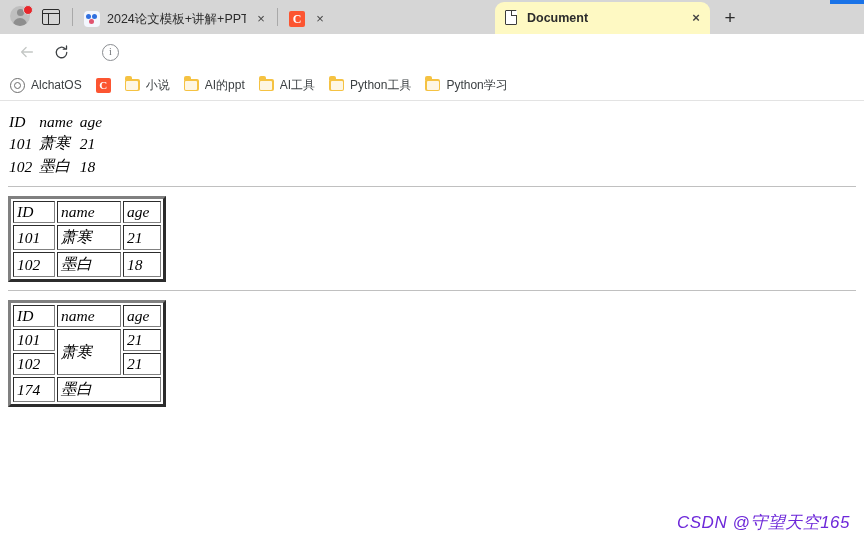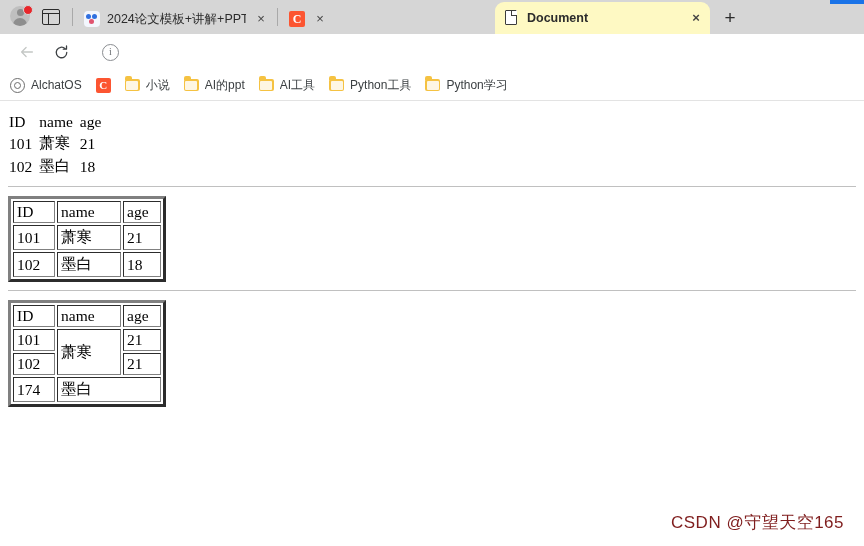--- a/index.html
+++ b/index.html
@@ -196,21 +196,21 @@
   }
   .bm-csdn {
     width:15px;height:15px;flex:0 0 auto;border-radius:2px;
     background:#fc5531; color:#fff; font-size:11px; font-weight:bold;
     line-height:15px; text-align:center; font-family:"Liberation Serif", serif;
   }
 
   
   .page {
     position:absolute; left:0; top:104px; right:0; bottom:0;
-    background:#fff; overflow:hidden;
+    background:#fff; overflow:hidden;font-style:italic;
   }
   .page-inner { padding: 8px; }
 
   table.plain { border-collapse: collapse; border-spacing: 2px; }
   table.plain td, table.plain th {
     padding: 1px; font-weight: normal; text-align: left;
     font-size: 15.5px; font-family: "Liberation Serif", "DejaVu Serif", serif;
     color:#000;
   }
   table.plain td.num, table.plain th.num { padding-right: 6px; }
@@ -233,22 +233,22 @@
     font-family: "Liberation Serif", "DejaVu Serif", serif;
     color:#000;
     vertical-align: middle;
     min-width: 30px;
   }
   .cell-id { width: 34px; }
   .cell-name { width: 56px; }
   .cell-age { width: 28px; }
 
   .watermark {
-    position:absolute; right: 20px; bottom: 12px;
-    font-size: 17px; color: #7f1d1d;
+    position:absolute; right: 14px; bottom: 12px;
+    font-size: 17px; color: #6d28d9;
     font-family: "Liberation Sans", sans-serif;
     letter-spacing: .5px;
     user-select:none;
   }
 </style>
 </head>
 <body>
 
 <div class="browser">
 

